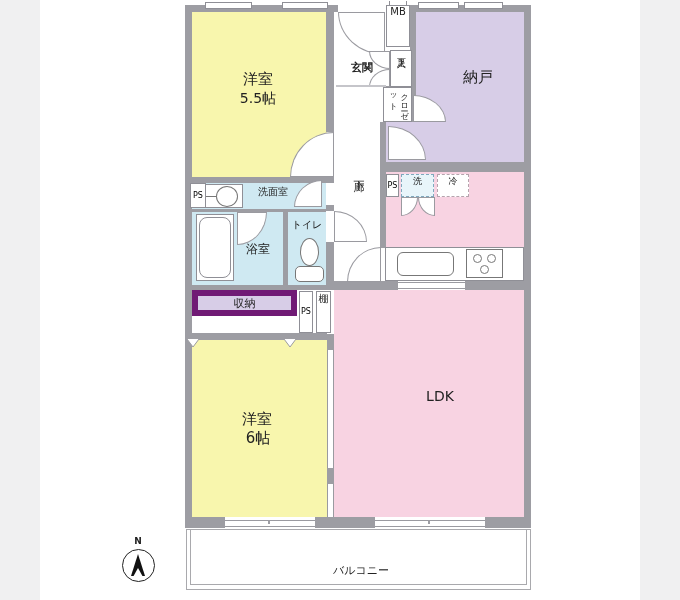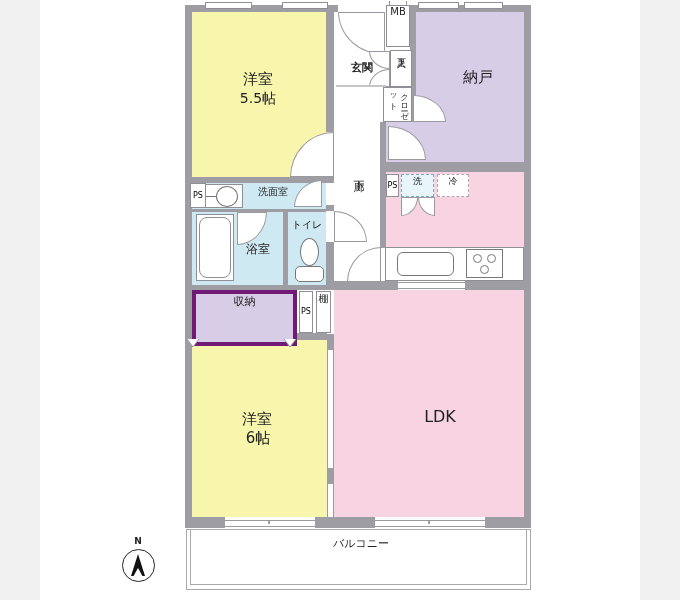--- a/index.html
+++ b/index.html
@@ -23,21 +23,21 @@
 </style>
 </head>
 <body>
 
 <div id="screen">
 
   <div class="s panel" style="left:40px;top:0;width:600px;height:600px;"></div>
 
   <div class="s" style="left:186px;top:529px;width:345px;height:61px;background:#fff;border:1px solid #a9a9ad;"></div>
   <div class="s" style="left:190px;top:529px;width:337px;height:56px;border-left:1px solid #a9a9ad;border-right:1px solid #a9a9ad;border-bottom:1px solid #a9a9ad;"></div>
-  <div class="s lbl" style="left:286px;top:538px;width:150px;height:14px;font-size:11px;">バルコニー</div>
+  <div class="s lbl" style="left:286px;top:565px;width:150px;height:14px;font-size:11px;">バルコニー</div>
 
   <div class="s fill-yellow" style="left:192px;top:12px;width:135px;height:165px;"></div>
   <div class="s fill-purple" style="left:416px;top:12px;width:108px;height:150px;"></div>
   <div class="s fill-purple" style="left:386px;top:122px;width:30px;height:40px;"></div>
   <div class="s fill-blue" style="left:192px;top:183px;width:134px;height:26px;"></div>
   <div class="s fill-blue" style="left:192px;top:212px;width:91px;height:73px;"></div>
   <div class="s fill-blue" style="left:288px;top:212px;width:38px;height:73px;"></div>
   <div class="s fill-yellow" style="left:192px;top:340px;width:135px;height:177px;"></div>
   <div class="s fill-pink" style="left:386px;top:172px;width:138px;height:75px;"></div>
   <div class="s fill-pink" style="left:334px;top:290px;width:190px;height:227px;"></div>
@@ -108,21 +108,21 @@
     </div>
   <div class="s box ps" style="left:386px;top:174px;width:13px;height:23px;">
       <span>PS</span>
     </div>
   <div class="s flexc" style="left:401px;top:174px;width:33px;height:23px;background:#e8f5fa;border:1px dashed #7fa8bd;font-size:9px;color:#222;">
       <span>洗</span>
     </div>
   <div class="s flexc" style="left:437px;top:174px;width:32px;height:23px;background:#fff;border:1px dashed #b5a3ad;font-size:9px;color:#222;">
       <span>冷</span>
     </div>
-  <div class="s flexc" style="left:192px;top:290px;width:105px;height:56px;background:#d7cde7;border:4px solid #701a75;font-size:11px;color:#222;">
+  <div class="s flexc" style="left:192px;top:290px;width:105px;height:26px;background:#d7cde7;border:6px solid #701a75;font-size:11px;color:#222;">
       <span>収納</span>
     </div>
   <div class="s box ps" style="left:299px;top:291px;width:14px;height:42px;">
       <span>PS</span>
     </div>
   <div class="s box flexc" style="left:316px;top:291px;width:15px;height:42px;font-size:10px;color:#222;">
       <span>棚</span>
     </div>
   <div class="s box" style="left:300px;top:238px;width:19px;height:28px;border-radius:50%;border-color:#777;"></div>
   <div class="s box" style="left:295px;top:266px;width:29px;height:16px;border-radius:5px;border-color:#777;"></div>
@@ -147,21 +147,21 @@
       <path d="M1,0 L7,8 L13,0" fill="#ffffff" stroke="#9a9aa0" stroke-width="1"></path>
     </svg>
 
   <div class="s" style="left:336px;top:85px;width:50px;height:2px;background:#c5c5ca;"></div>
 
   <div class="s lbl" style="left:193px;top:71px;width:130px;height:18px;font-size:15px;">洋室</div>
   <div class="s lbl" style="left:193px;top:90px;width:130px;height:16px;font-size:14px;">5.5帖</div>
   <div class="s lbl" style="left:413px;top:69px;width:130px;height:18px;font-size:15px;">納戸</div>
   <div class="s lbl" style="left:192px;top:411px;width:130px;height:18px;font-size:15px;">洋室</div>
   <div class="s lbl" style="left:193px;top:430px;width:130px;height:16px;font-size:15px;">6帖</div>
-  <div class="s lbl" style="left:375px;top:408px;width:130px;height:19px;font-size:16px;">LDK</div>
+  <div class="s lbl" style="left:375px;top:388px;width:130px;height:19px;font-size:14px;">LDK</div>
   <div class="s lbl" style="left:338px;top:62px;width:48px;height:14px;font-size:11px;font-weight:bold;">玄関</div>
   <div class="s lbl vert" style="left:350px;top:152px;width:14px;height:40px;font-size:11px;">廊下</div>
   <div class="s lbl" style="left:237px;top:186px;width:72px;height:13px;font-size:10px;">洗面室</div>
   <div class="s lbl" style="left:233px;top:243px;width:50px;height:13px;font-size:12px;">浴室</div>
   <div class="s lbl" style="left:288px;top:219px;width:38px;height:13px;font-size:10px;">トイレ</div>
 
   <div class="s lbl" style="left:130px;top:536px;width:16px;height:12px;font-size:9px;font-weight:bold;">N</div>
   <div class="s" style="left:122px;top:549px;width:33px;height:33px;border:1.5px solid #222;border-radius:50%;background:#fff;"></div>
   <div class="s" style="left:131px;top:554px;width:0;height:0;border-left:7px solid transparent;border-right:7px solid transparent;border-bottom:22px solid #111;"></div>
   <div class="s" style="left:133px;top:568px;width:0;height:0;border-left:5px solid transparent;border-right:5px solid transparent;border-bottom:9px solid #ffffff;"></div>

